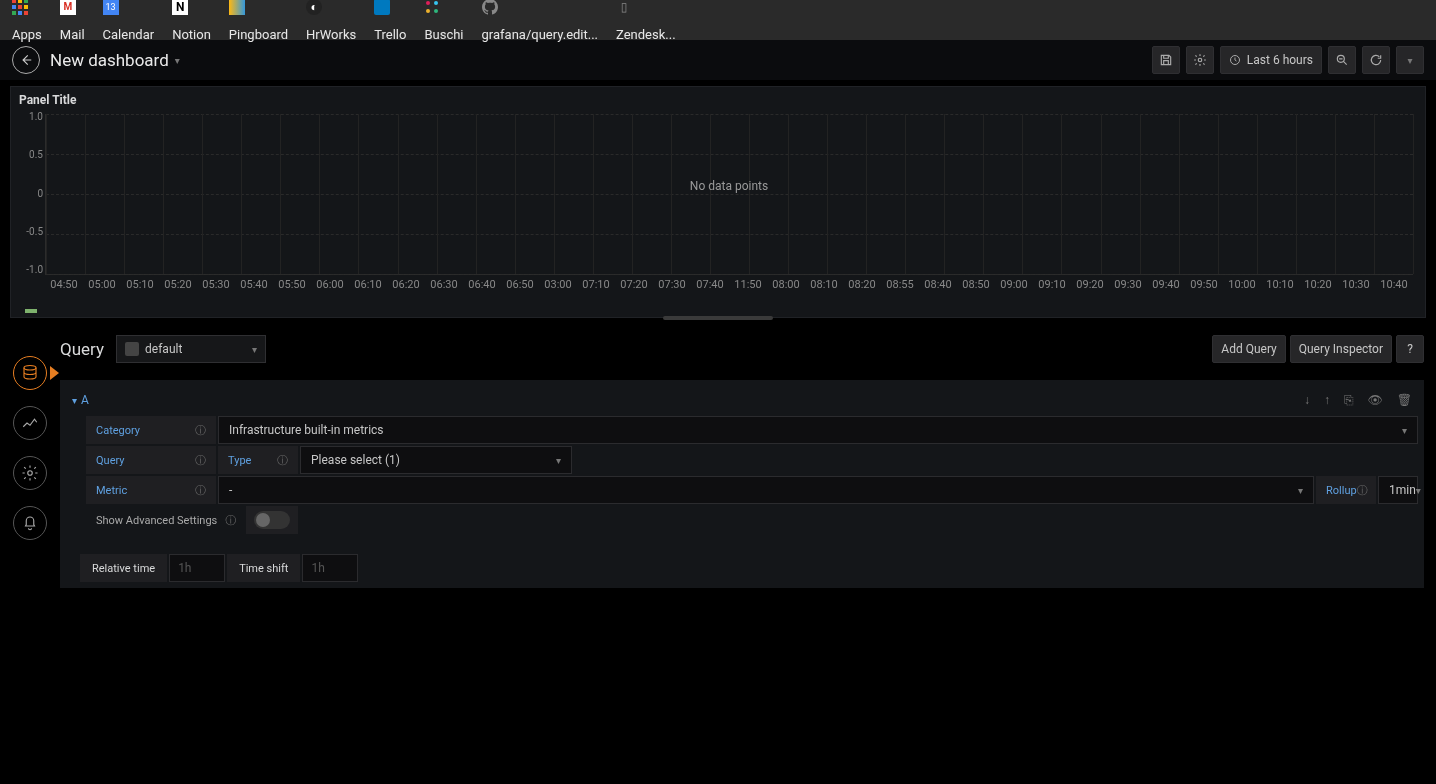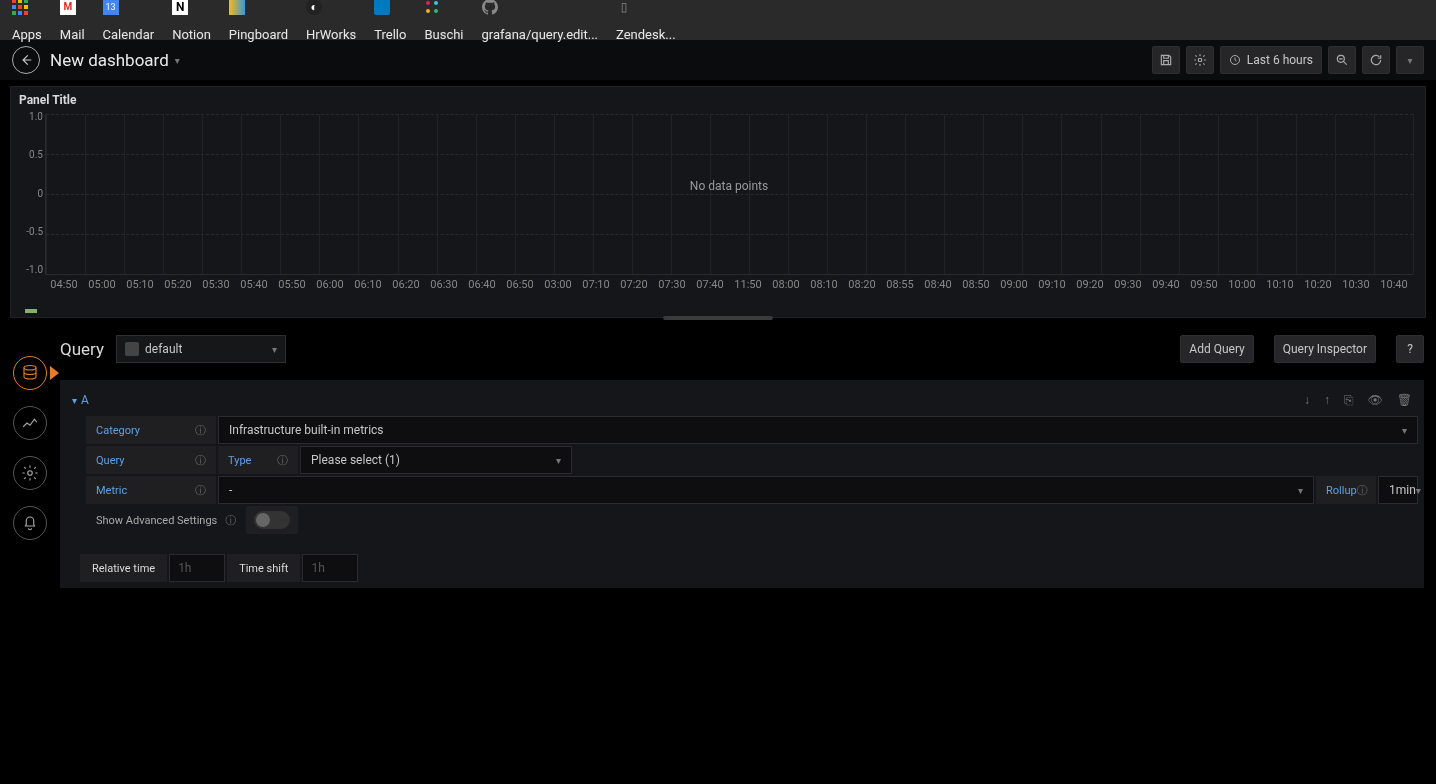--- a/index.html
+++ b/index.html
@@ -230,32 +230,32 @@
   gap: 12px;
 }
 .query-header h2 {
   font-size: 17px;
   font-weight: normal;
 }
 .ds-select {
   background: #161719;
   border: 1px solid #2f2f32;
   height: 28px;
-  width: 170px;
+  width: 150px;
   display: flex;
   align-items: center;
   padding: 0 8px;
   font-size: 12px;
   color: #c7c7c7;
   justify-content: space-between;
 }
 .query-header-right {
   margin-left: auto;
   display: flex;
-  gap: 20px;
+  gap: 4px;
 }
 
 .query-row-container {
   background: #141619;
   margin-top: 12px;
   padding: 6px;
 }
 .query-letter-row {
   display: flex;
   align-items: center;

